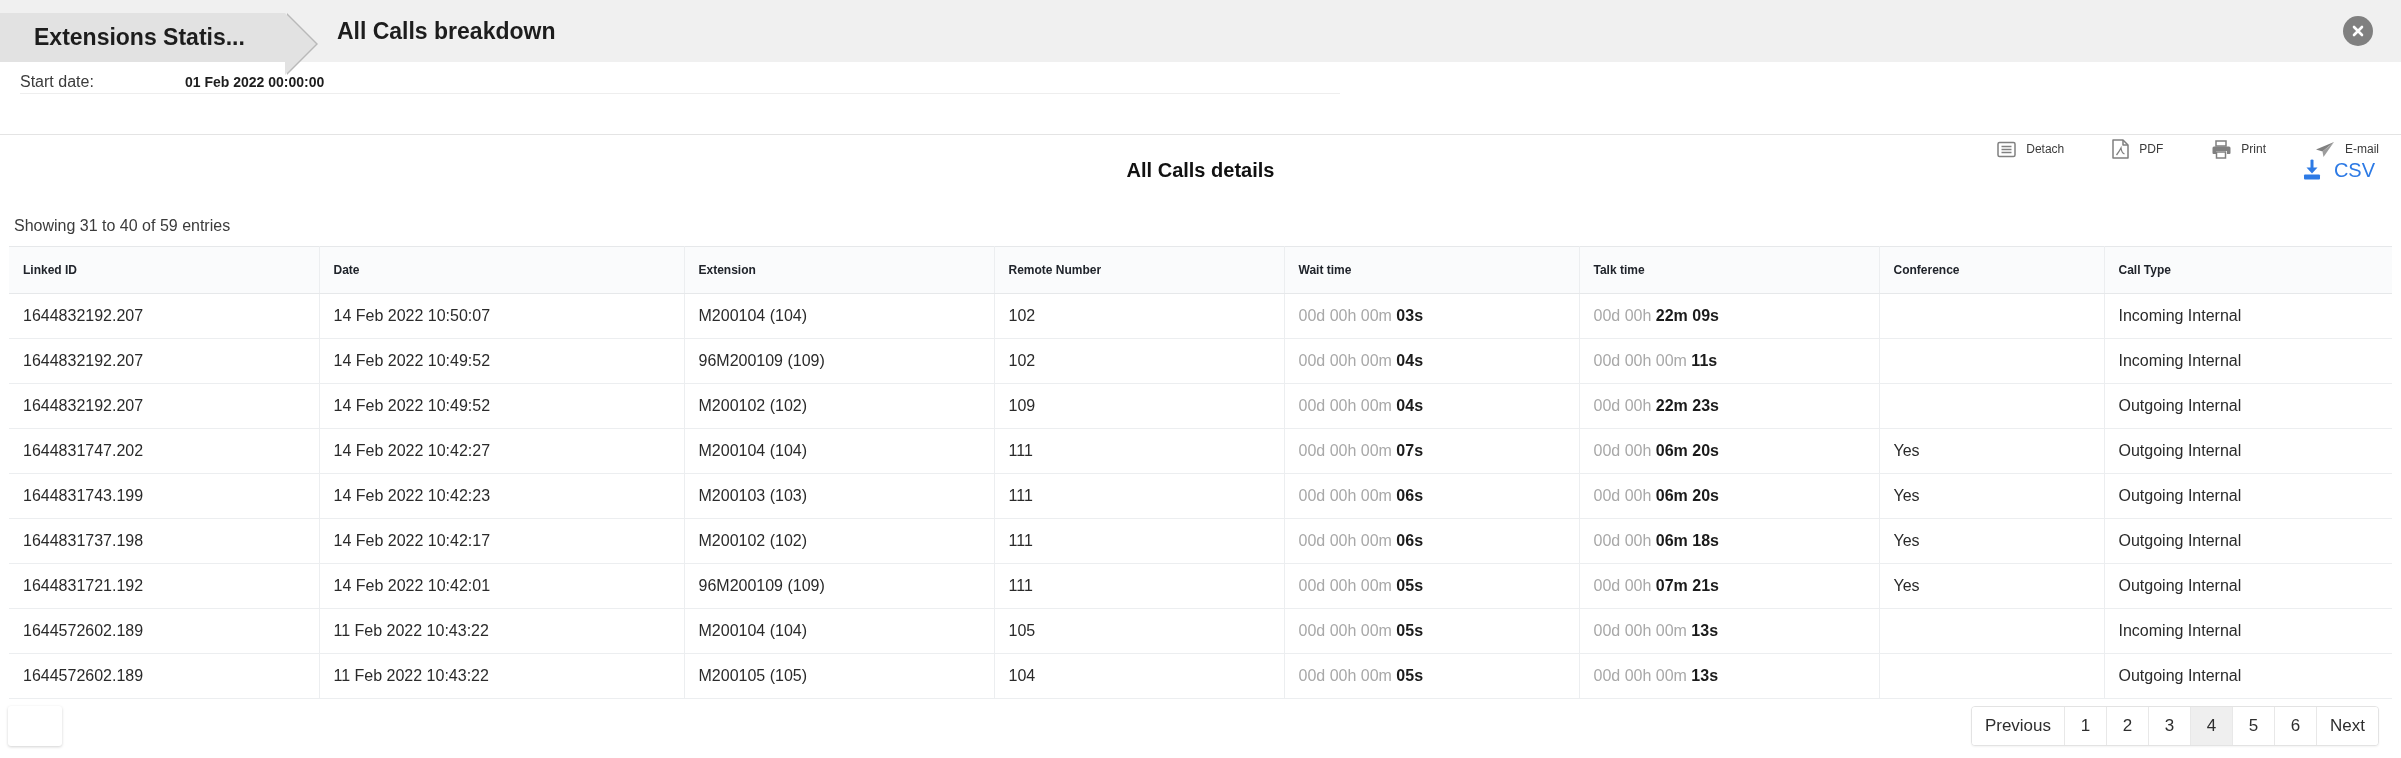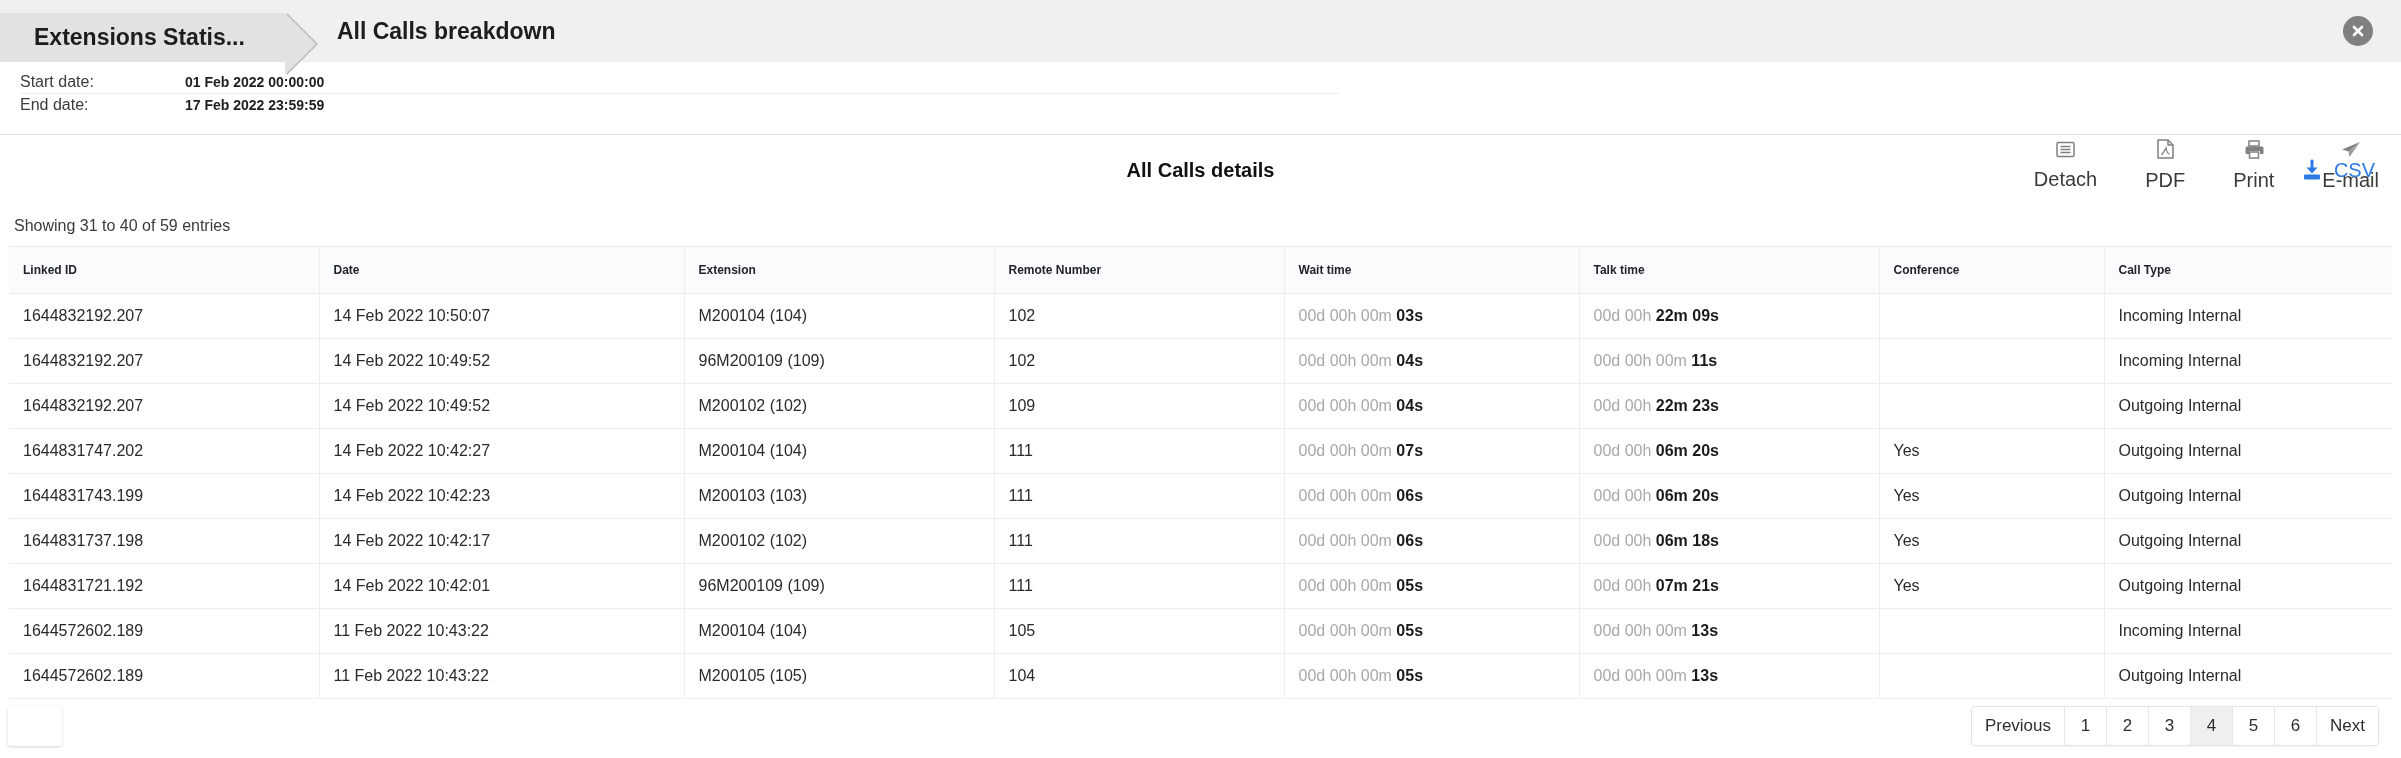--- a/index.html
+++ b/index.html
@@ -113,25 +113,24 @@
     right: 22px;
     top: 77px;
     display: flex;
     align-items: center;
     gap: 48px;
   }
   .tool-btn {
     display: flex;
     align-items: center;
     gap: 10px;
-    font-size: 20px;
+    font-size: 12px;
     color: #3b3b3b;
     cursor: pointer;
     white-space: nowrap;
-    flex-direction: column;
   }
   .tool-btn svg { display: block; }
 
   
   .title-row {
     position: relative;
     height: 70px;
     display: flex;
     align-items: center;
     justify-content: center;
@@ -281,24 +280,20 @@
       <path d="M5 5 L13 13 M13 5 L5 13" stroke="#ffffff" stroke-width="2.6" stroke-linecap="round"></path>
     </svg>
   </div>
 </div>
 
 <div class="meta-bar">
   <div class="dates">
     <div class="date-row first">
       <span class="date-label">Start date:</span>
       <span class="date-value">01 Feb 2022 00:00:00</span>
-    </div>
-    <div class="date-row">
-      <span class="date-label">End date:</span>
-      <span class="date-value">17 Feb 2022 23:59:59</span>
     </div>
   </div>
 
   <div class="toolbar">
     <div class="tool-btn">
       <span>
         <svg width="19" height="17" viewBox="0 0 19 17">
           <rect x="1" y="1.5" width="17" height="14" rx="1.5" fill="none" stroke="#808080" stroke-width="1.5"></rect>
           <line x1="4.5" y1="5.5" x2="14.5" y2="5.5" stroke="#808080" stroke-width="1.5"></line>
           <line x1="4.5" y1="8.5" x2="14.5" y2="8.5" stroke="#808080" stroke-width="1.5"></line>

